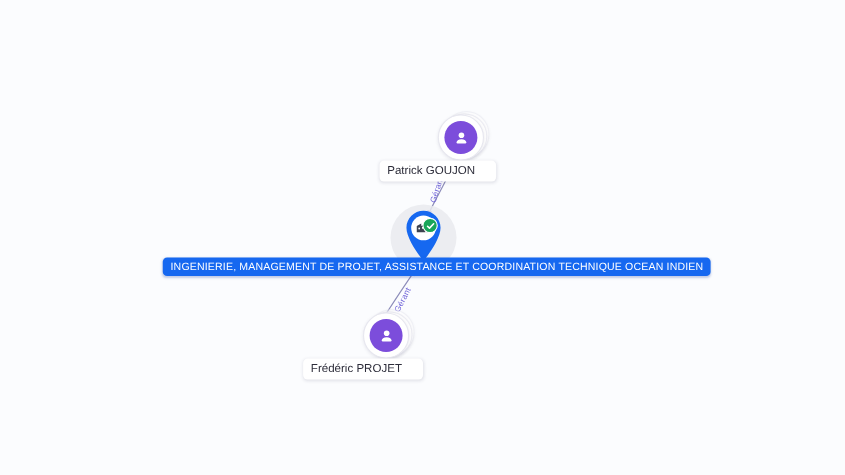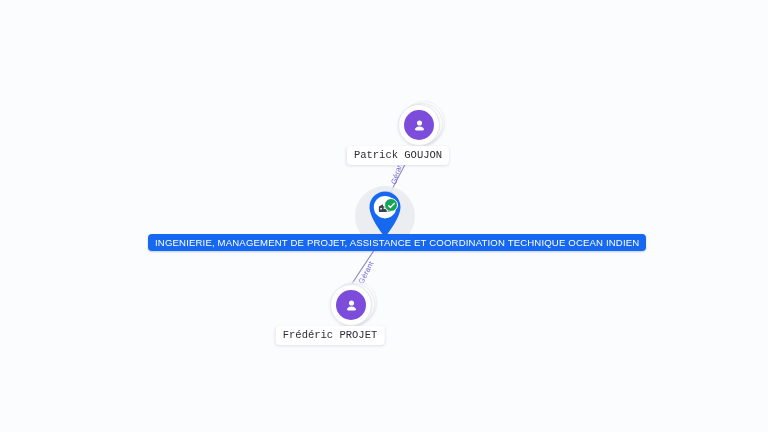--- a/index.html
+++ b/index.html
@@ -44,26 +44,25 @@
     background:#7c4ddb;
     display:flex; align-items:center; justify-content:center;
   }
   .person-label {
     position:absolute;
     top:42px;
     left:50%;
     transform:translateX(-50%);
     background:#ffffff;
     border-radius:4px;
-    padding:3px 7px 4px 7px;
+    padding:3px 19px 4px 7px;
     font-size:10.5px;
     color:#2d2d3a;
     white-space:nowrap;
     box-shadow:0 1px 3px rgba(40,40,80,.13);
-    font-family:Liberation Mono, monospace;
   }
 
   #node-patrick  { left:398px; top:104px; }
   #node-frederic { left:330px; top:284px; }
 
   
   #node-company { position:absolute; left:355px; top:186px; width:60px; height:60px; }
   .pin-halo {
     position:absolute; left:0; top:0;
     width:60px; height:60px; border-radius:50%;

